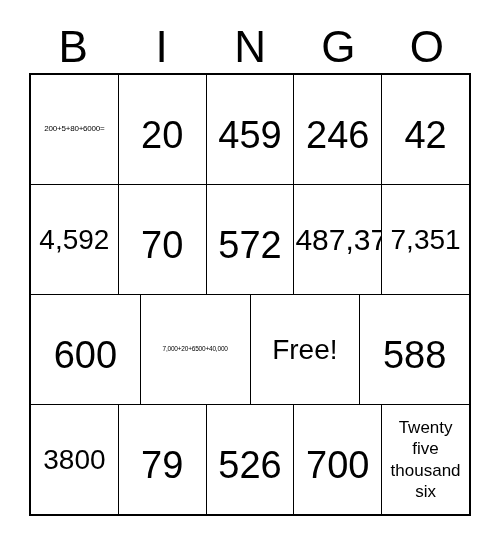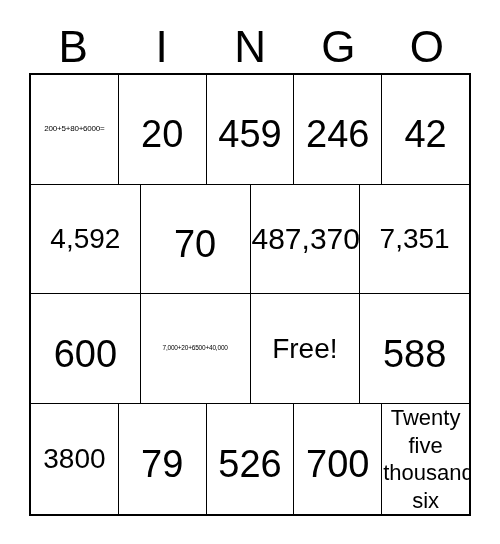--- a/index.html
+++ b/index.html
@@ -83,21 +83,21 @@
   .cell .cell-text {
     display: block;
     width: 100%;
     text-align: center;
     line-height: 1.05;
   }
   
   .size-xl .cell-text { font-size: 38px; margin-top: 12px; }
   .size-lg .cell-text { font-size: 28px; }
   .size-md .cell-text { font-size: 30px; }
-  .size-sm .cell-text { font-size: 22px; line-height: 1.25; }
+  .size-sm .cell-text { font-size: 17px; line-height: 1.25; }
   .size-xs .cell-text { font-size: 8px; letter-spacing: -0.2px; }
   .size-xxs .cell-text { font-size: 6.5px; letter-spacing: -0.2px; }
 </style>
 </head>
 <body>
 
 <div id="card">
 
   <div id="header-row">
     <div class="header-cell">
@@ -137,20 +137,23 @@
       </div>
     </div>
 
     <div class="grid-row">
       <div class="cell size-lg">
         <span class="cell-text">4,592</span>
       </div>
       <div class="cell size-xl">
         <span class="cell-text">70</span>
       </div>
+      <div class="cell size-xl">
+        <span class="cell-text">572</span>
+      </div>
       <div class="cell size-md">
         <span class="cell-text">487,370</span>
       </div>
       <div class="cell size-lg">
         <span class="cell-text">7,351</span>
       </div>
     </div>
 
     <div class="grid-row">
       <div class="cell size-xl">

